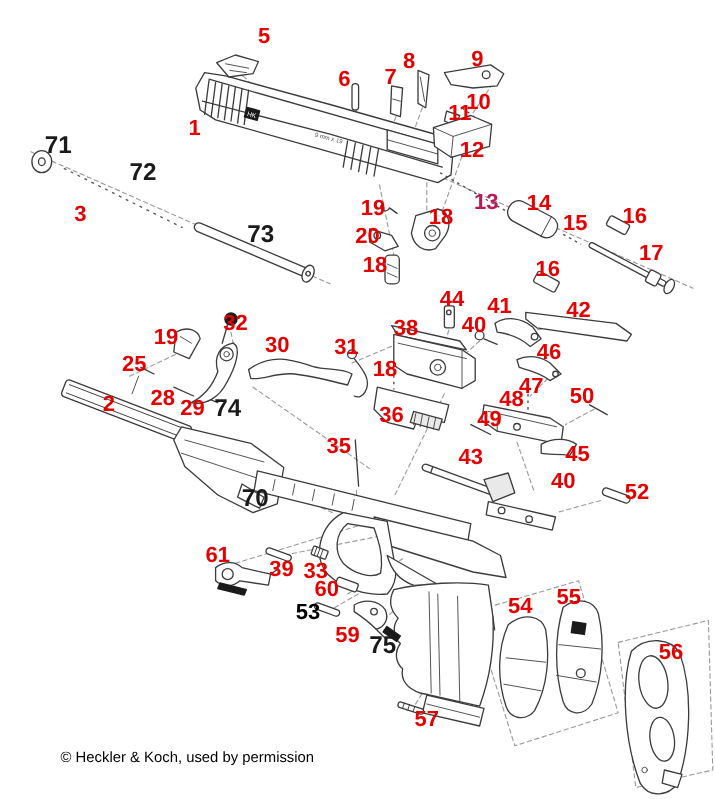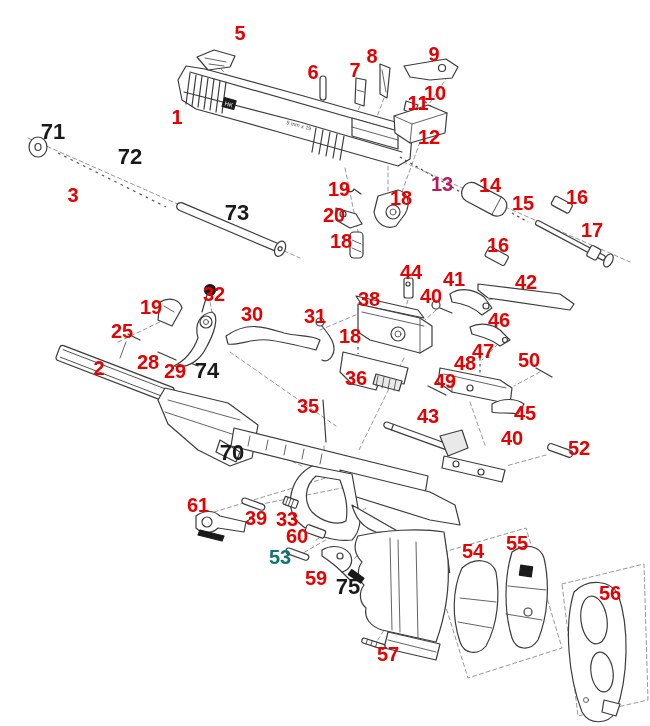--- a/index.html
+++ b/index.html
@@ -388,23 +388,24 @@
       <span class="part-label red" style="left: 525px; top: 413px; color: rgb(230, 0, 0);">45</span>
       <span class="part-label red" style="left: 428px; top: 416px; color: rgb(230, 0, 0);">43</span>
       <span class="part-label red" style="left: 512px; top: 438px; color: rgb(230, 0, 0);">40</span>
       <span class="part-label red" style="left: 579px; top: 448px; color: rgb(230, 0, 0);">52</span>
       <span class="part-label red" style="left: 99px; top: 368px; color: rgb(230, 0, 0);">2</span>
       <span class="part-label black" style="left: 232px; top: 453px; color: rgb(26, 26, 26);">70</span>
       <span class="part-label red" style="left: 198px; top: 505px; color: rgb(230, 0, 0);">61</span>
       <span class="part-label red" style="left: 256px; top: 518px; color: rgb(230, 0, 0);">39</span>
       <span class="part-label red" style="left: 287px; top: 519px; color: rgb(230, 0, 0);">33</span>
       <span class="part-label red" style="left: 297px; top: 536px; color: rgb(230, 0, 0);">60</span>
-      <span class="part-label red" style="left: 280px; top: 557px; color: #0f766e;">53</span>
+      <span class="part-label red" style="left: 280px; top: 557px; color: #000000;">53</span>
       <span class="part-label red" style="left: 316px; top: 578px; color: rgb(230, 0, 0);">59</span>
       <span class="part-label black" style="left: 348px; top: 587px; color: rgb(26, 26, 26);">75</span>
       <span class="part-label red" style="left: 388px; top: 654px; color: rgb(230, 0, 0);">57</span>
       <span class="part-label red" style="left: 473px; top: 551px; color: rgb(230, 0, 0);">54</span>
       <span class="part-label red" style="left: 517px; top: 543px; color: rgb(230, 0, 0);">55</span>
       <span class="part-label red" style="left: 610px; top: 593px; color: rgb(230, 0, 0);">56</span>
     </div>
 
+<div class="copyright">© Heckler &amp; Koch, used by permission</div>
 
 </div>
 
 </body></html>

